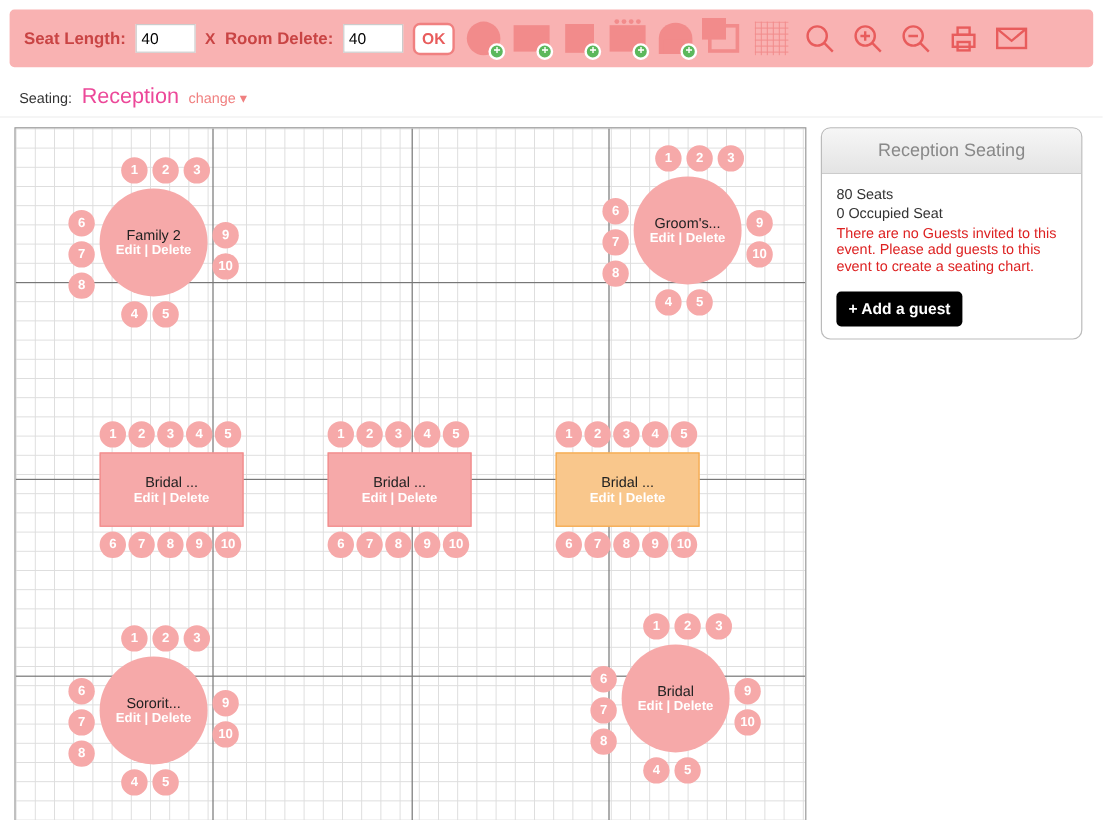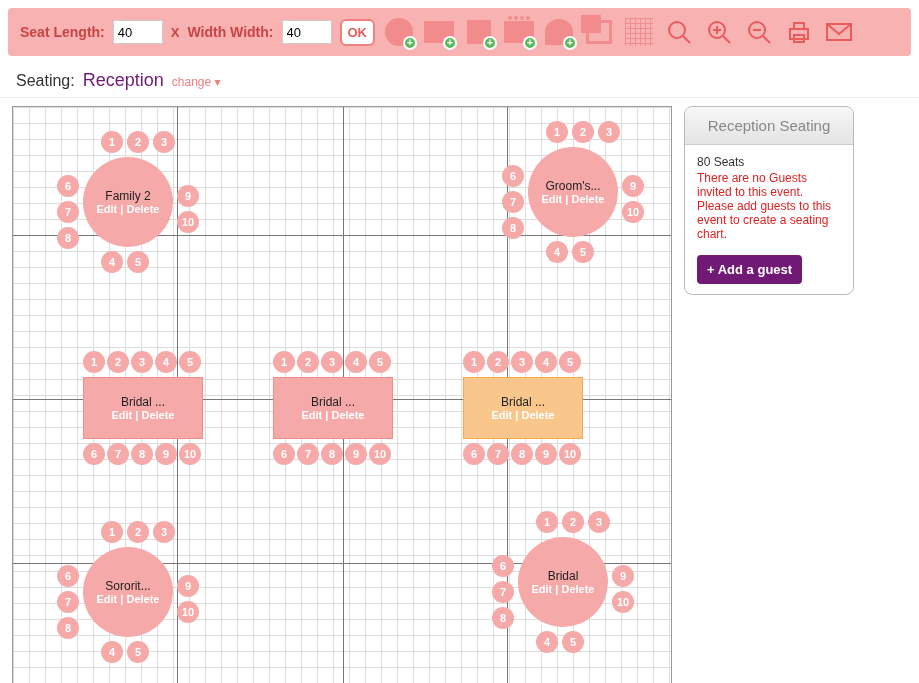--- a/index.html
+++ b/index.html
@@ -38,22 +38,22 @@
 .shape-overlap::after { content:""; position:absolute; top:-8px; left:-8px; width:20px; height:18px; background:#f28b8b; }
 .shape-grid { width:28px; height:28px; background-image: linear-gradient(#f28b8b 1px, transparent 1px), linear-gradient(90deg, #f28b8b 1px, transparent 1px); background-size: 5px 5px; }
 .plus-badge {
   position: absolute; bottom: -2px; right: -2px; width: 14px; height: 14px;
   background: #5cb85c; border: 2px solid #fff; border-radius: 50%;
   color: #fff; font-size: 10px; line-height: 10px; text-align: center; font-weight: bold;
 }
 .tool-svg { stroke: #e85c5c; fill: none; stroke-width: 2; }
 
 .heading-row { padding: 6px 16px; display:flex; align-items:baseline; gap:8px; border-bottom:1px solid #eee; }
-.heading-row .lbl { font-size: 16px; color: #333; }
-.heading-row .eventname { font-size: 18px; color: #701a75; }
+.heading-row .lbl { font-size: 12px; color: #333; }
+.heading-row .eventname { font-size: 18px; color: #ec4899; }
 .heading-row .change { font-size: 12px; color: #f08080; cursor:pointer; }
 
 .main-area { display:flex; padding: 8px 12px; gap: 12px; }
 .canvas {
   position: relative; width: 660px; height: 580px; border: 1px solid #999;
   background-color: #fff;
   background-image: linear-gradient(#ddd 1px, transparent 1px), linear-gradient(90deg, #ddd 1px, transparent 1px);
   background-size: 16px 16px;
   overflow: hidden;
 }
@@ -81,48 +81,48 @@
 }
 .rect-table.selected { background: #f9c78c; border-color:#f5a94b; }
 .rect-table .tname { font-size:12px; color:#222; }
 .rect-table .actions { font-size:11px; color:#fff; font-weight:bold; }
 .seat {
   position:absolute; width:22px; height:22px; background:#f6a9a9; border-radius:50%;
   color:#fff; font-size:11px; font-weight:bold; display:flex; align-items:center; justify-content:center;
   cursor:pointer;
 }
 
-.sidebar { width: 170px; border:1px solid #bbb; border-radius:8px; overflow:hidden; align-self:flex-start; }
+.sidebar { width: 218px; border:1px solid #bbb; border-radius:8px; overflow:hidden; align-self:flex-start; }
 .sidebar-header {
   background: linear-gradient(#f6f6f6,#e4e4e4); text-align:center; padding:10px 4px;
   color:#888; font-size:15px; border-bottom:1px solid #ccc;
 }
 .sidebar-body { padding: 10px 12px; font-size:12px; color:#333; }
 .sidebar-body p { margin-bottom:2px; }
 .filter-select {
   margin-top:12px; border:1px solid #aaa; border-radius:12px; padding:3px 8px;
   display:flex; justify-content:space-between; align-items:center; width:120px;
   color:#666; font-size:12px; cursor:pointer; background:#f4f4f4;
 }
 .filter-select .dd { width:16px; height:16px; background:#bbb; border-radius:50%; display:flex; align-items:center; justify-content:center; color:#fff; font-size:10px; }
 .warn { color:#d22; font-size:12px; margin-top:1px; }
 .add-guest-btn {
-  margin-top:14px; background:#701a75; color:#fff; border:none; border-radius:4px;
+  margin-top:14px; background:#000000; color:#fff; border:none; border-radius:4px;
   padding:7px 10px; font-size:13px; cursor:pointer; font-weight:bold;
 }
 .add-guest-btn::before { content:"+ "; }
 </style>
 </head>
 <body>
 
 <div class="toolbar">
   <label>Seat Length:</label>
   <input type="text" value="40" style="">
   <span class="x-sep">X</span>
-  <label>Width Width:</label>
+  <label>Room Delete:</label>
   <input type="text" value="40" style="">
   <button class="ok-btn">OK</button>
 
   <div class="tool-icon">
       <div class="shape-circle"></div>
       <div class="plus-badge">+</div>
     </div>
   <div class="tool-icon">
       <div class="shape-rect"></div>
       <div class="plus-badge">+</div>
@@ -308,17 +308,18 @@
           <div class="seat" style="left: 94px; top: 28px;">9</div>
           <div class="seat" style="left: 94px; top: 54px;">10</div>
         </div>
       </div>
   </div>
 
   <div class="sidebar">
     <div class="sidebar-header">Reception Seating</div>
     <div class="sidebar-body">
       <p>80 Seats</p>
+      <p>0 Occupied Seat</p>
       <div class="warn">There are no Guests invited to this event. Please add guests to this event to create a seating chart.</div>
       <button class="add-guest-btn">Add a guest</button>
     </div>
   </div>
 </div>
 
 </body></html>

